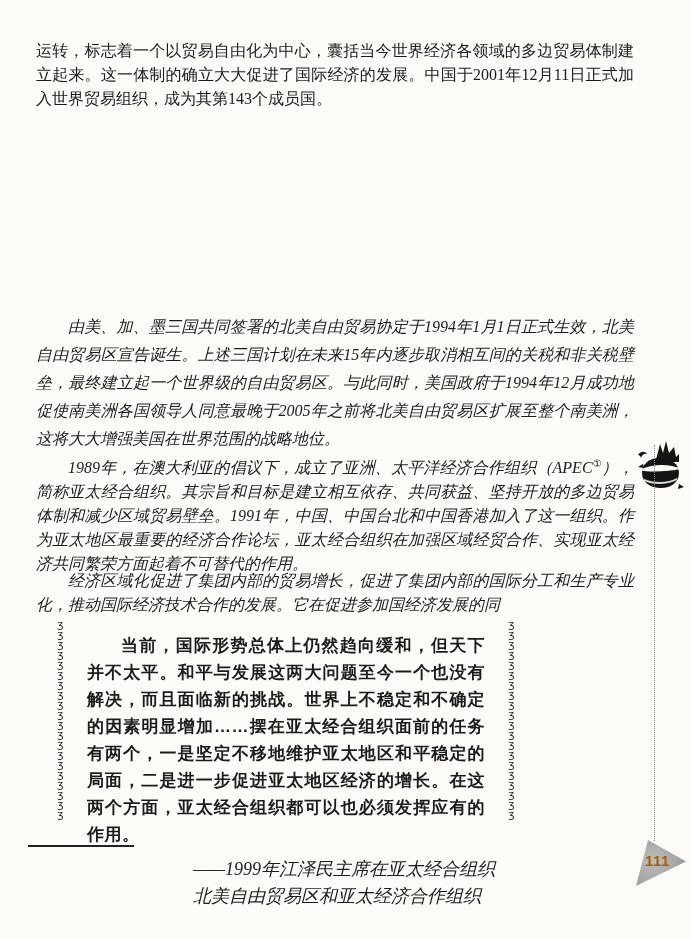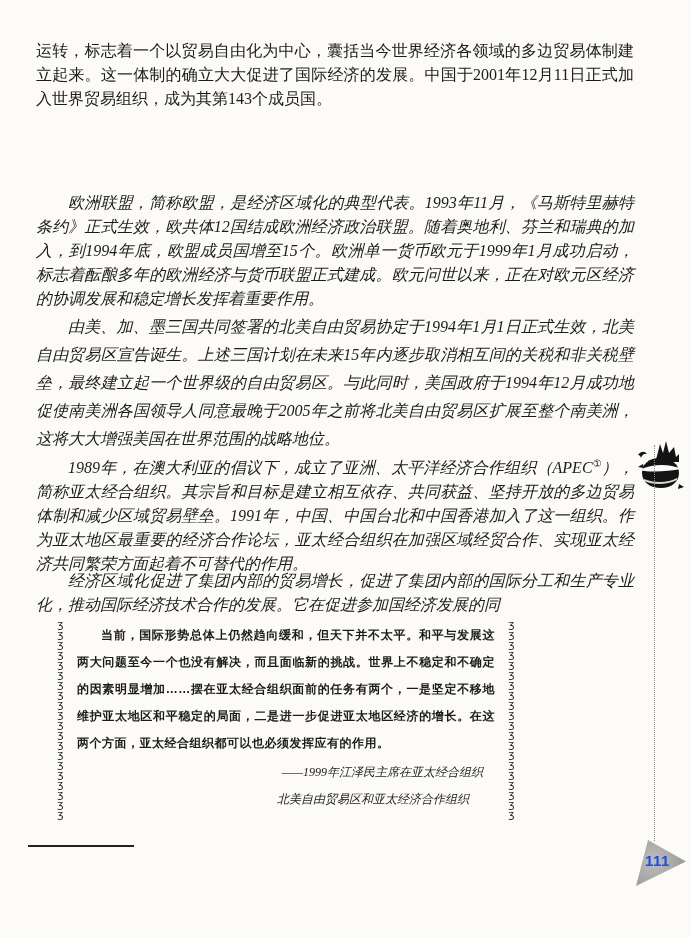--- a/index.html
+++ b/index.html
@@ -45,34 +45,34 @@
     font-size:11px;
     line-height:10px;
     color:#2b2b2b;
     white-space:pre-line;
     text-align:center;
     overflow:hidden;
     user-select:none;
   }
   .q-content{flex:1;padding:2px 10px 0 10px;}
   .q-body{
-    margin:0;
+    margin:10px;
     font-family:"Liberation Sans", sans-serif;
     font-weight:700;
-    font-size:12px;
+    font-size:17px;
     line-height:27px;
     letter-spacing:0.5px;
     text-align:justify;
     text-indent:2em;
   }
   .q-attr{
-    margin:4px 12px 0 0;
+    margin:4px 0 0 0;
     font-family:"Liberation Serif", serif;
     font-style:italic;
-    font-size:12px;
+    font-size:18px;
     line-height:23px;
     text-align:right;
   }
   .q-attr.second{padding-right:14px;}
 
   
   .footnote-rule{
     position:absolute;
     left:28px;top:845px;
     width:106px;height:2px;
@@ -107,32 +107,31 @@
     background:radial-gradient(circle at 35% 45%, #bdbdbd 0%, #a5a5a5 55%, #8f8f8f 100%);
     clip-path:polygon(24% 0%, 100% 47%, 0% 100%);
   }
   .pagenum{
     position:absolute;
     left:645px;top:852px;
     font-family:"Liberation Sans", sans-serif;
     font-weight:700;
     font-size:15px;
     letter-spacing:0.5px;
-    color:#1d4ed8;
+    color:#a16207;
   }
 </style>
 </head>
 <body>
 
 <div class="page">
 
   <p class="para song p1">运转，标志着一个以贸易自由化为中心，囊括当今世界经济各领域的多边贸易体制建立起来。这一体制的确立大大促进了国际经济的发展。中国于2001年12月11日正式加入世界贸易组织，成为其第143个成员国。</p>
 
 
-  <p class="para kai indent p3">欧洲联盟，简称欧盟，是经济区域化的典型代表。1993年11月，《马斯特里赫特条约》正式生效，欧共体12国结成欧洲经济政治联盟。随着奥地利、芬兰和瑞典的加入，到1994年底，欧盟成员国增至15个。欧洲单一货币欧元于1999年1月成功启动，标志着酝酿多年的欧洲经济与货币联盟正式建成。欧元问世以来，正在对欧元区经济的协调发展和稳定增长发挥着重要作用。</p>
 
   <p class="para kai indent p4">由美、加、墨三国共同签署的北美自由贸易协定于1994年1月1日正式生效，北美自由贸易区宣告诞生。上述三国计划在未来15年内逐步取消相互间的关税和非关税壁垒，最终建立起一个世界级的自由贸易区。与此同时，美国政府于1994年12月成功地促使南美洲各国领导人同意最晚于2005年之前将北美自由贸易区扩展至整个南美洲，这将大大增强美国在世界范围的战略地位。</p>
 
   <p class="para kai indent p5">
     <span>1989年，在澳大利亚的倡议下，成立了亚洲、太平洋经济合作组织（APEC</span><sup class="fn">①</sup><span>），简称亚太经合组织。其宗旨和目标是建立相互依存、共同获益、坚持开放的多边贸易体制和减少区域贸易壁垒。1991年，中国、中国台北和中国香港加入了这一组织。作为亚太地区最重要的经济合作论坛，亚太经合组织在加强区域经贸合作、实现亚太经济共同繁荣方面起着不可替代的作用。</span>
   </p>
 
   <p class="para kai indent p6">经济区域化促进了集团内部的贸易增长，促进了集团内部的国际分工和生产专业化，推动国际经济技术合作的发展。它在促进参加国经济发展的同</p>
 
   <div class="quote-block">

